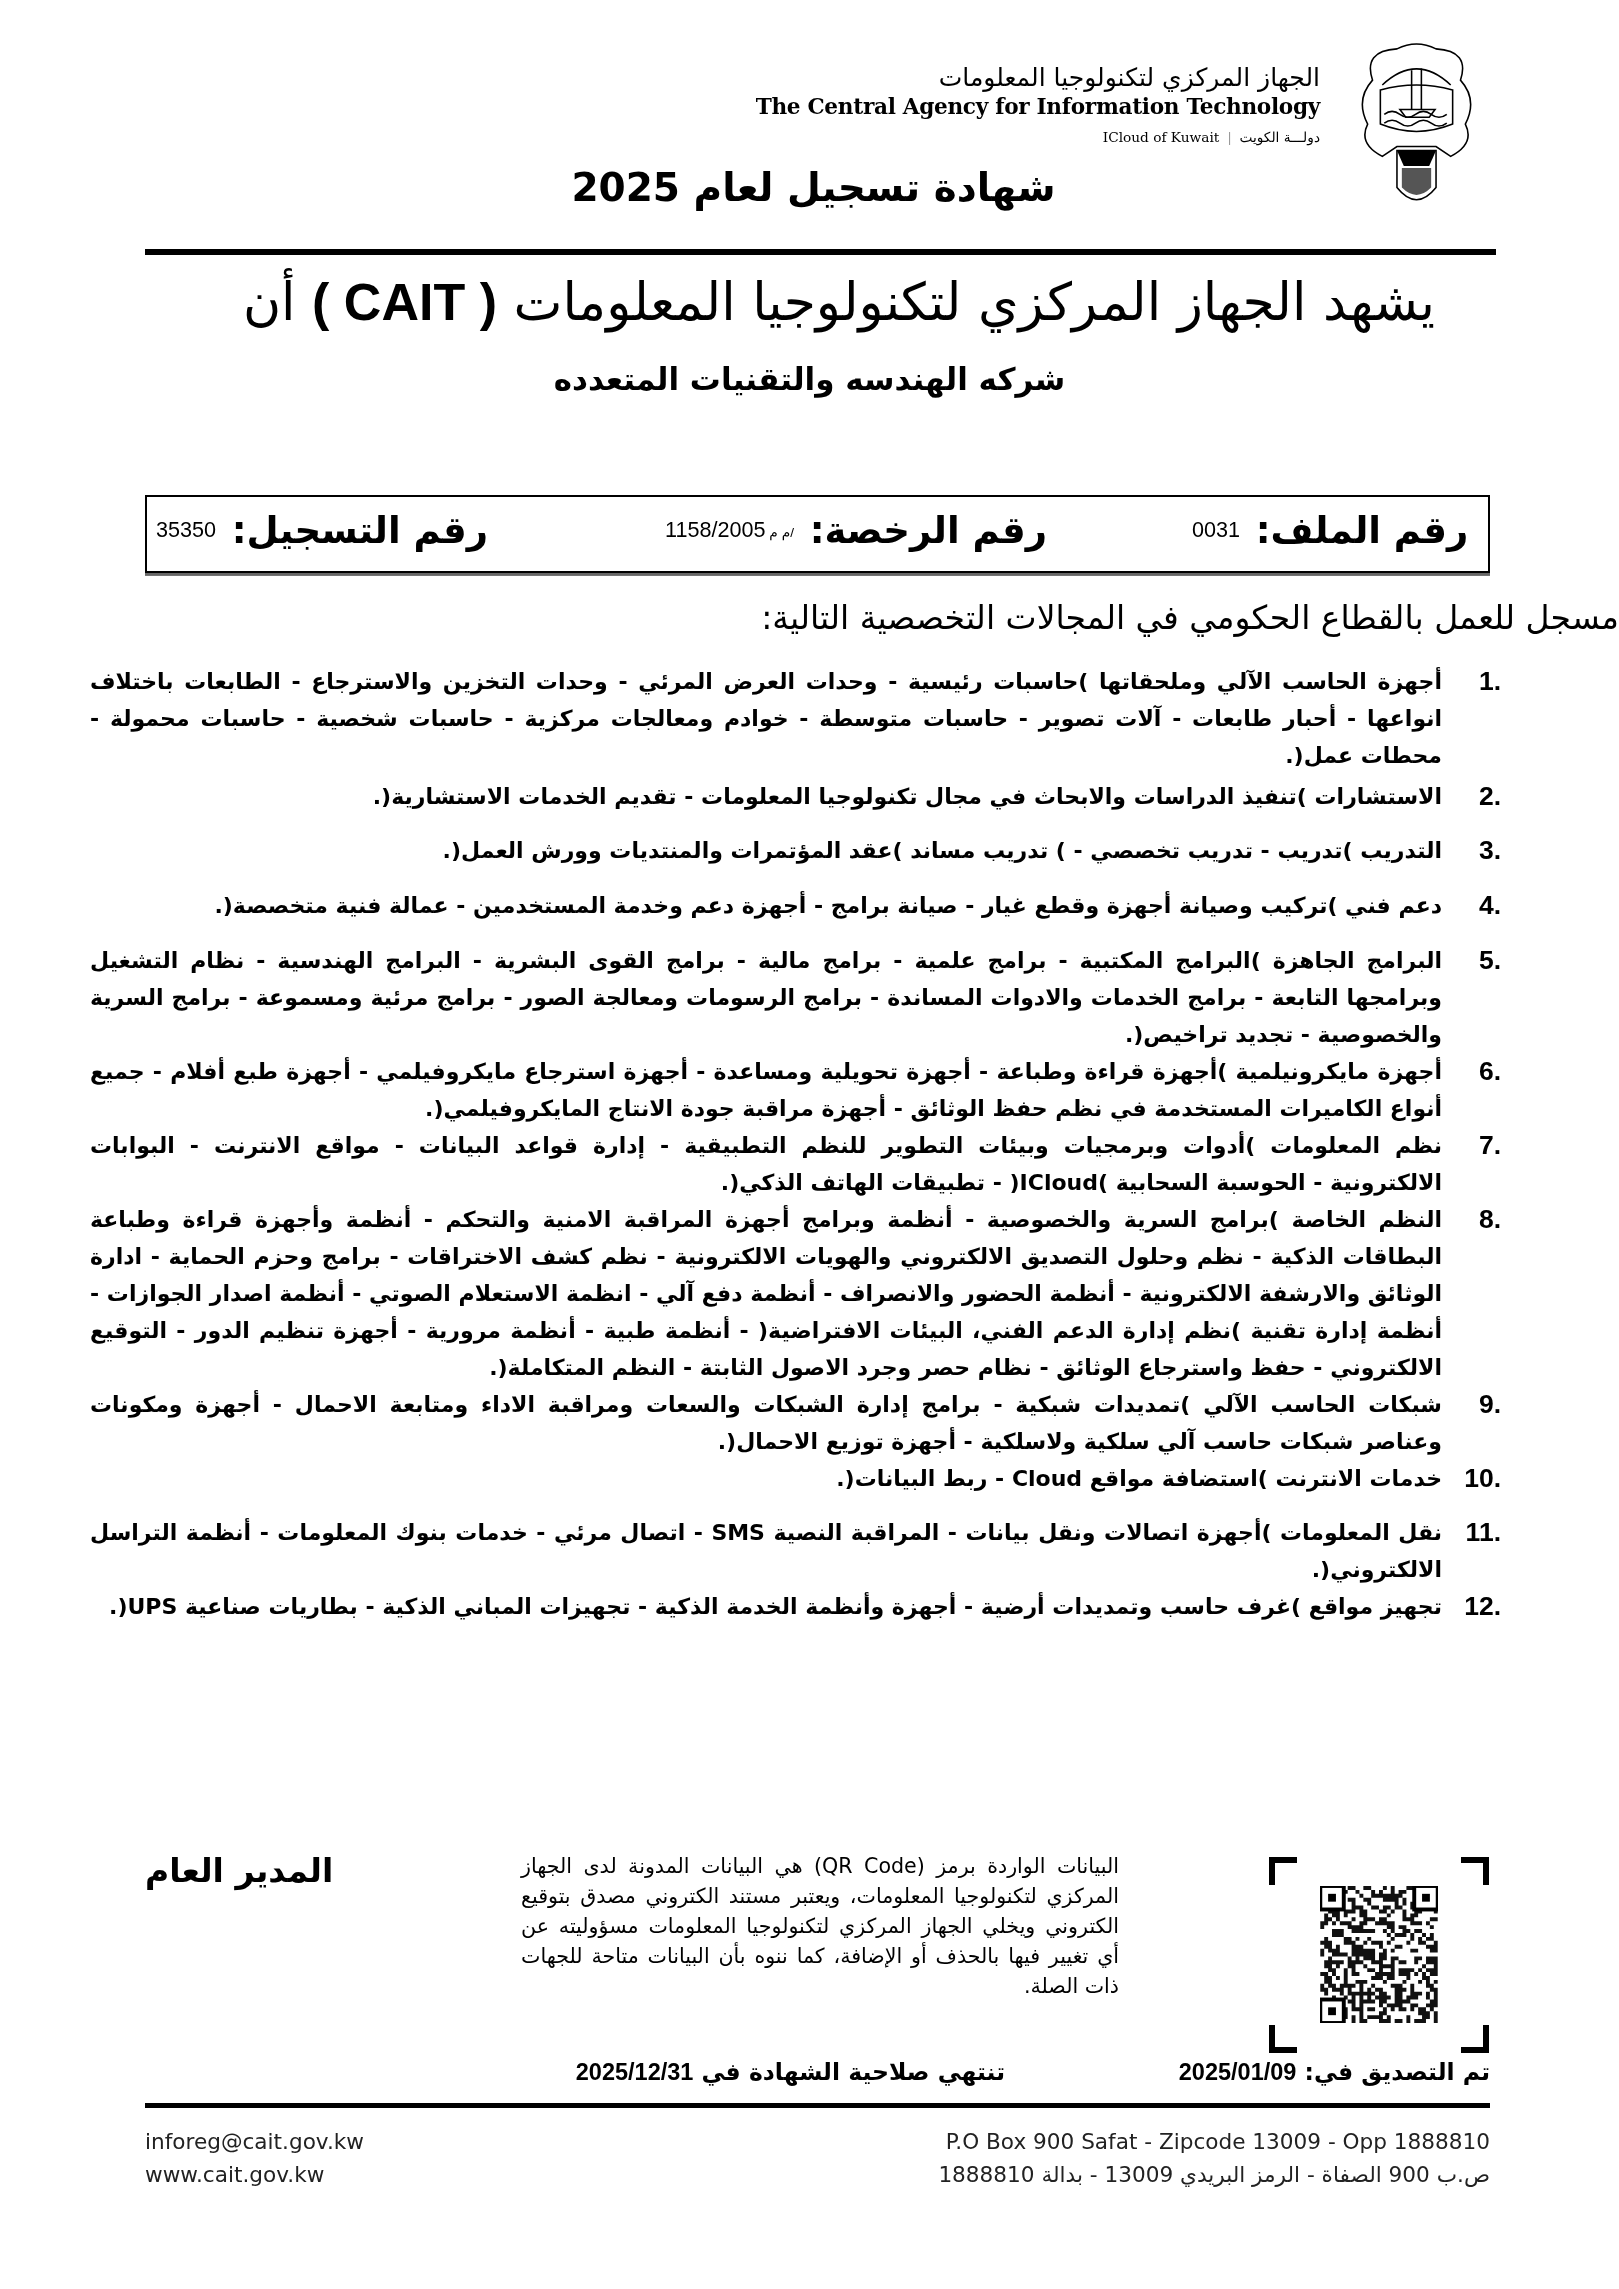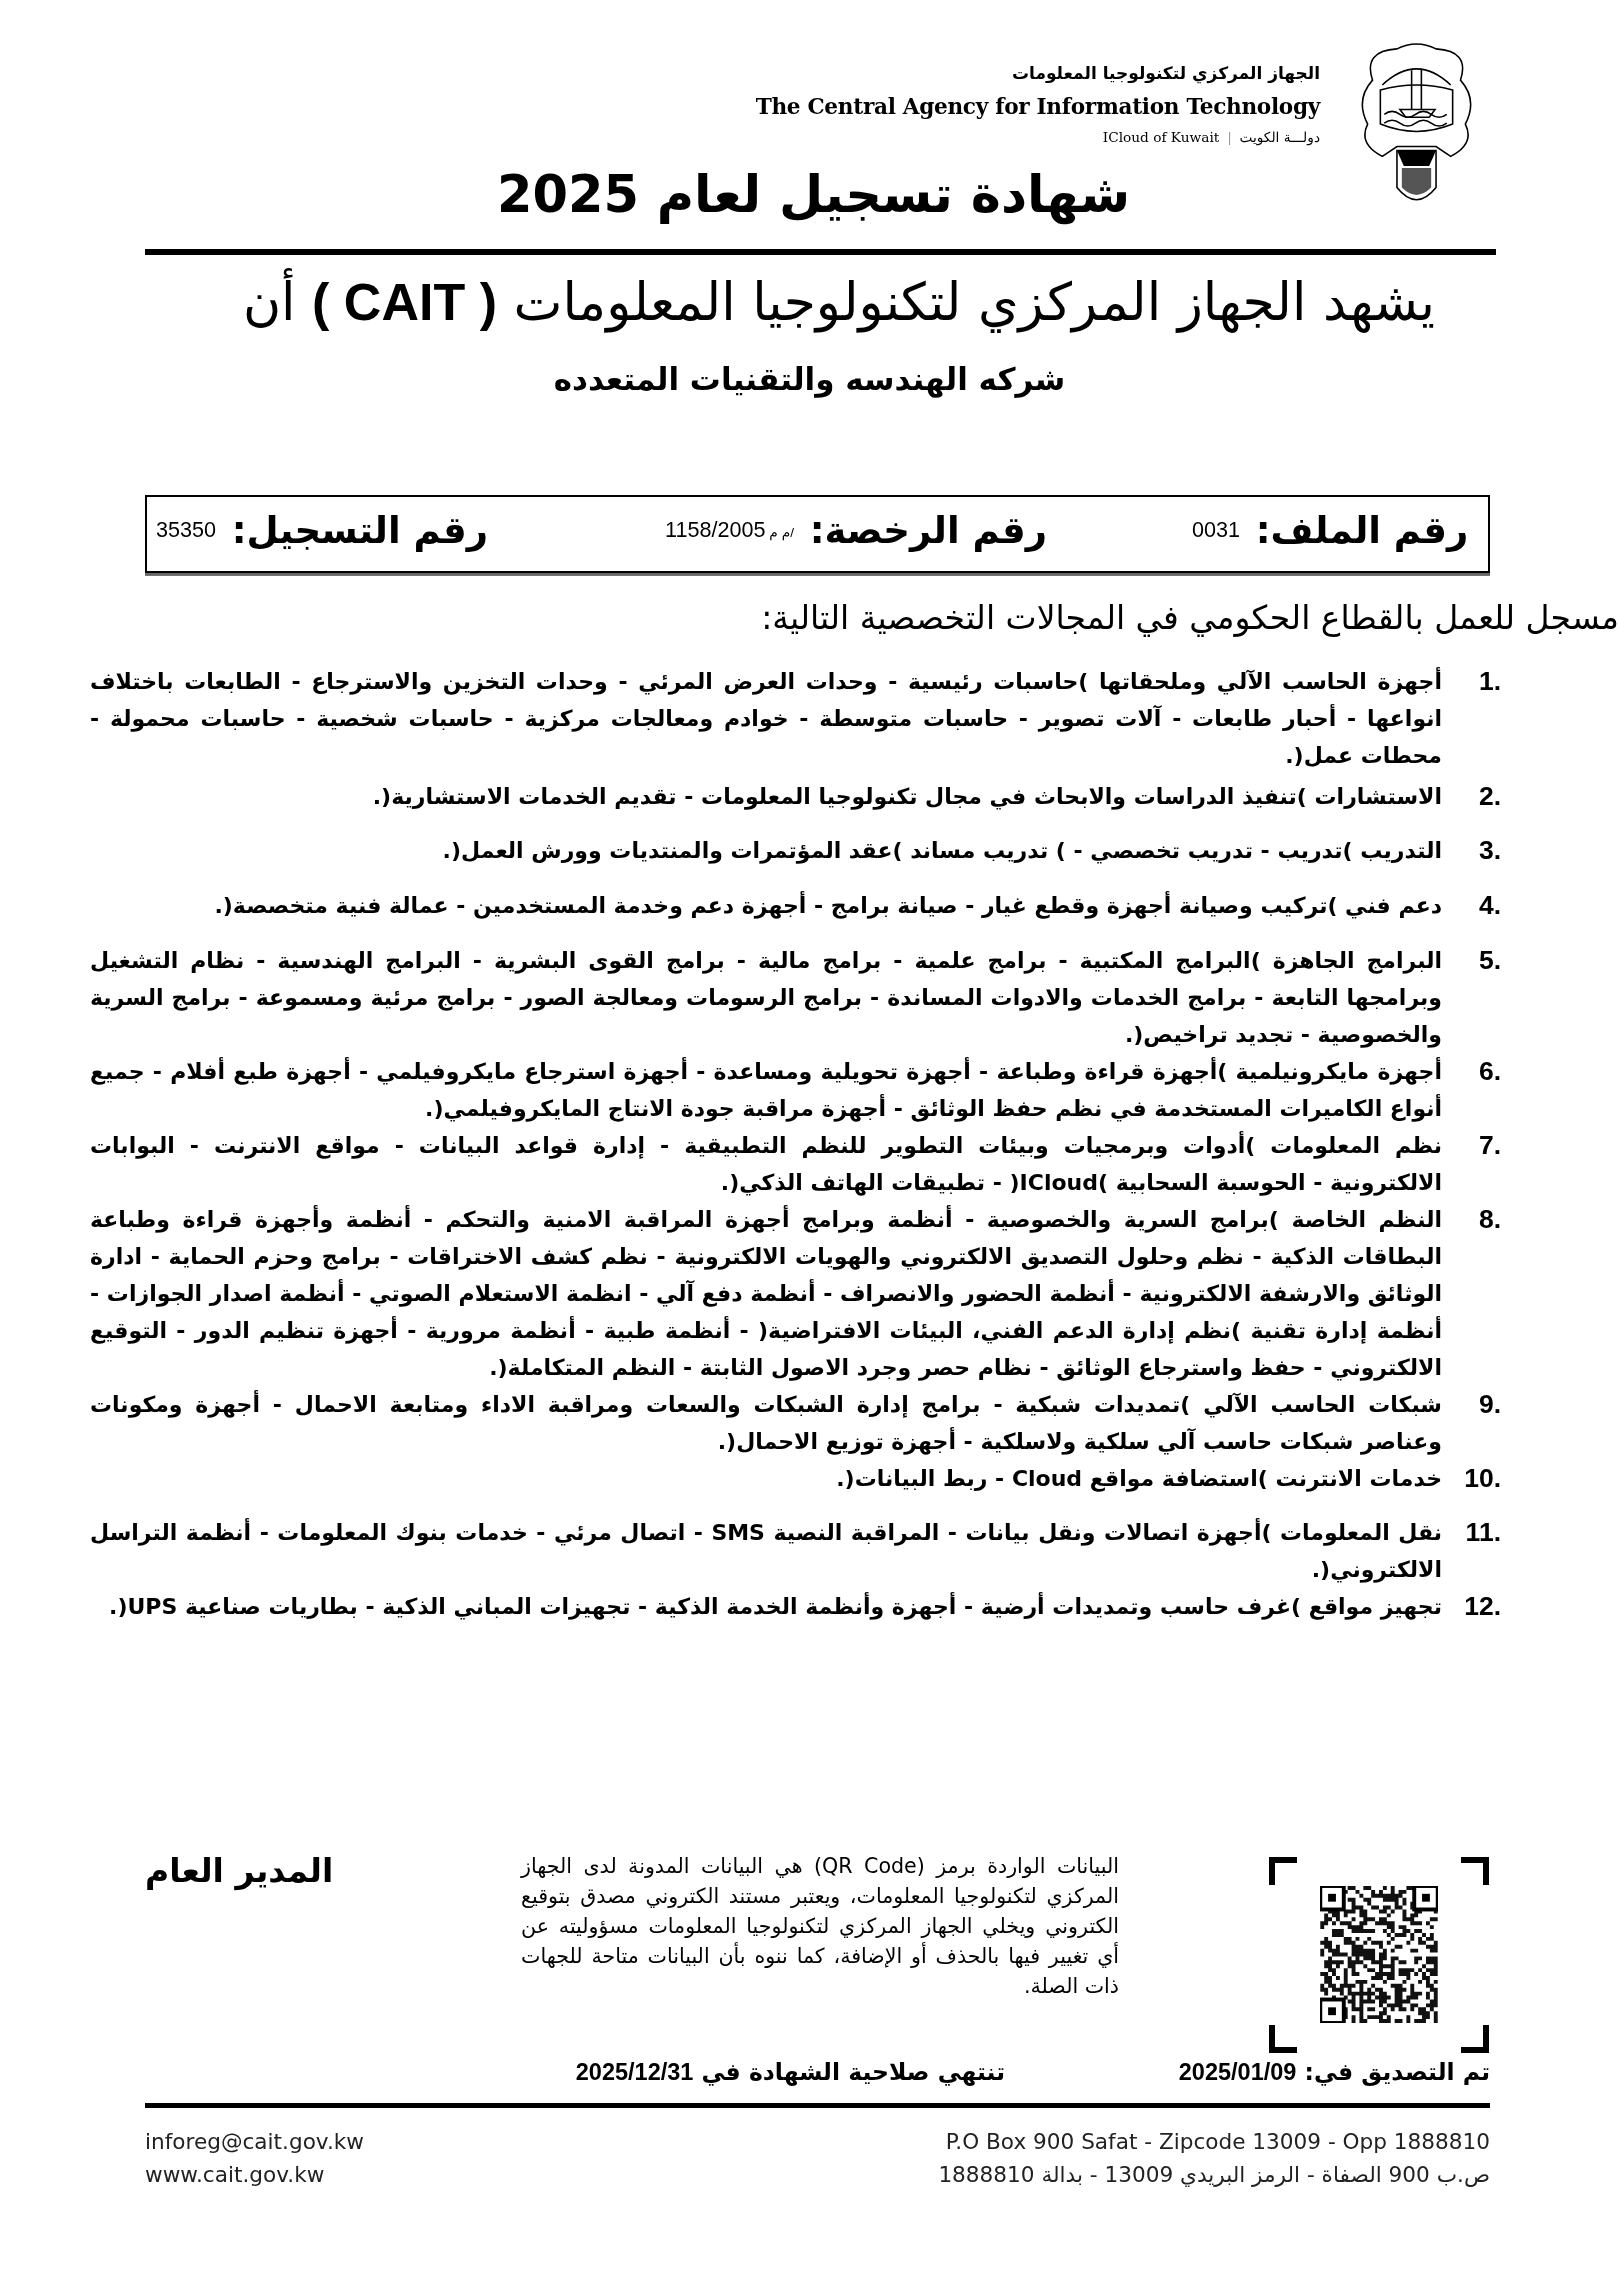--- a/index.html
+++ b/index.html
@@ -1,26 +1,26 @@
 <!DOCTYPE html>
 <html><head>
 <meta charset="utf-8">
 <style>
   html, body { margin:0; padding:0; background:#ffffff; }
   body { width:1619px; height:2290px; position:relative; overflow:hidden; color:#000; font-family:"DejaVu Sans", sans-serif; }
   .abs { position:absolute; }
 
   
   #emblem { left:1353px; top:41px; width:127px; height:174px; }
-  #org-ar { right:299px; top:63px; font-family:"DejaVu Sans", sans-serif; font-weight:bold; font-size:17px; direction:rtl; white-space:nowrap; }
+  #org-ar { right:299px; top:63px; font-family:"DejaVu Sans", sans-serif; font-weight:normal; font-size:25px; direction:rtl; white-space:nowrap; }
   #org-en { right:299px; top:94px; font-family:"DejaVu Serif", serif; font-weight:bold; font-size:21.6px; white-space:nowrap; letter-spacing:-0.3px; }
   #org-state { right:299px; top:129px; font-family:"DejaVu Serif", serif; font-size:13.7px; white-space:nowrap; direction:ltr; }
   #org-state .sep { color:#999; margin:0 7.8px; }
 
-  #cert-title { left:8px; right:0; top:165px; text-align:center; direction:rtl; font-family:"DejaVu Sans", sans-serif; font-weight:bold; font-size:51px; }
+  #cert-title { left:8px; right:0; top:165px; text-align:center; direction:rtl; font-family:"DejaVu Sans", sans-serif; font-weight:bold; font-size:39px; }
   #title-rule { left:145px; top:249px; width:1351px; height:5.9px; background:#000; }
 
   #certify-line { left:0; right:0; top:272px; text-align:center; direction:rtl; font-size:52px; padding-left:59px; }
   #certify-line b { font-family:"Liberation Sans", sans-serif; }
   #company-name { left:0; right:0; top:361px; text-align:center; direction:rtl; font-weight:bold; font-size:31px; }
 
   
   #reg-box { left:145px; top:495px; width:1345px; height:78px; border:2px solid #000; box-shadow:0 2.9px 0 #666; box-sizing:border-box; direction:rtl; }
   .reg-field { position:absolute; top:11.8px; display:flex; align-items:center; white-space:nowrap; direction:rtl; }
   .reg-label { font-weight:bold; font-size:37px; font-family:"DejaVu Sans", sans-serif; }

